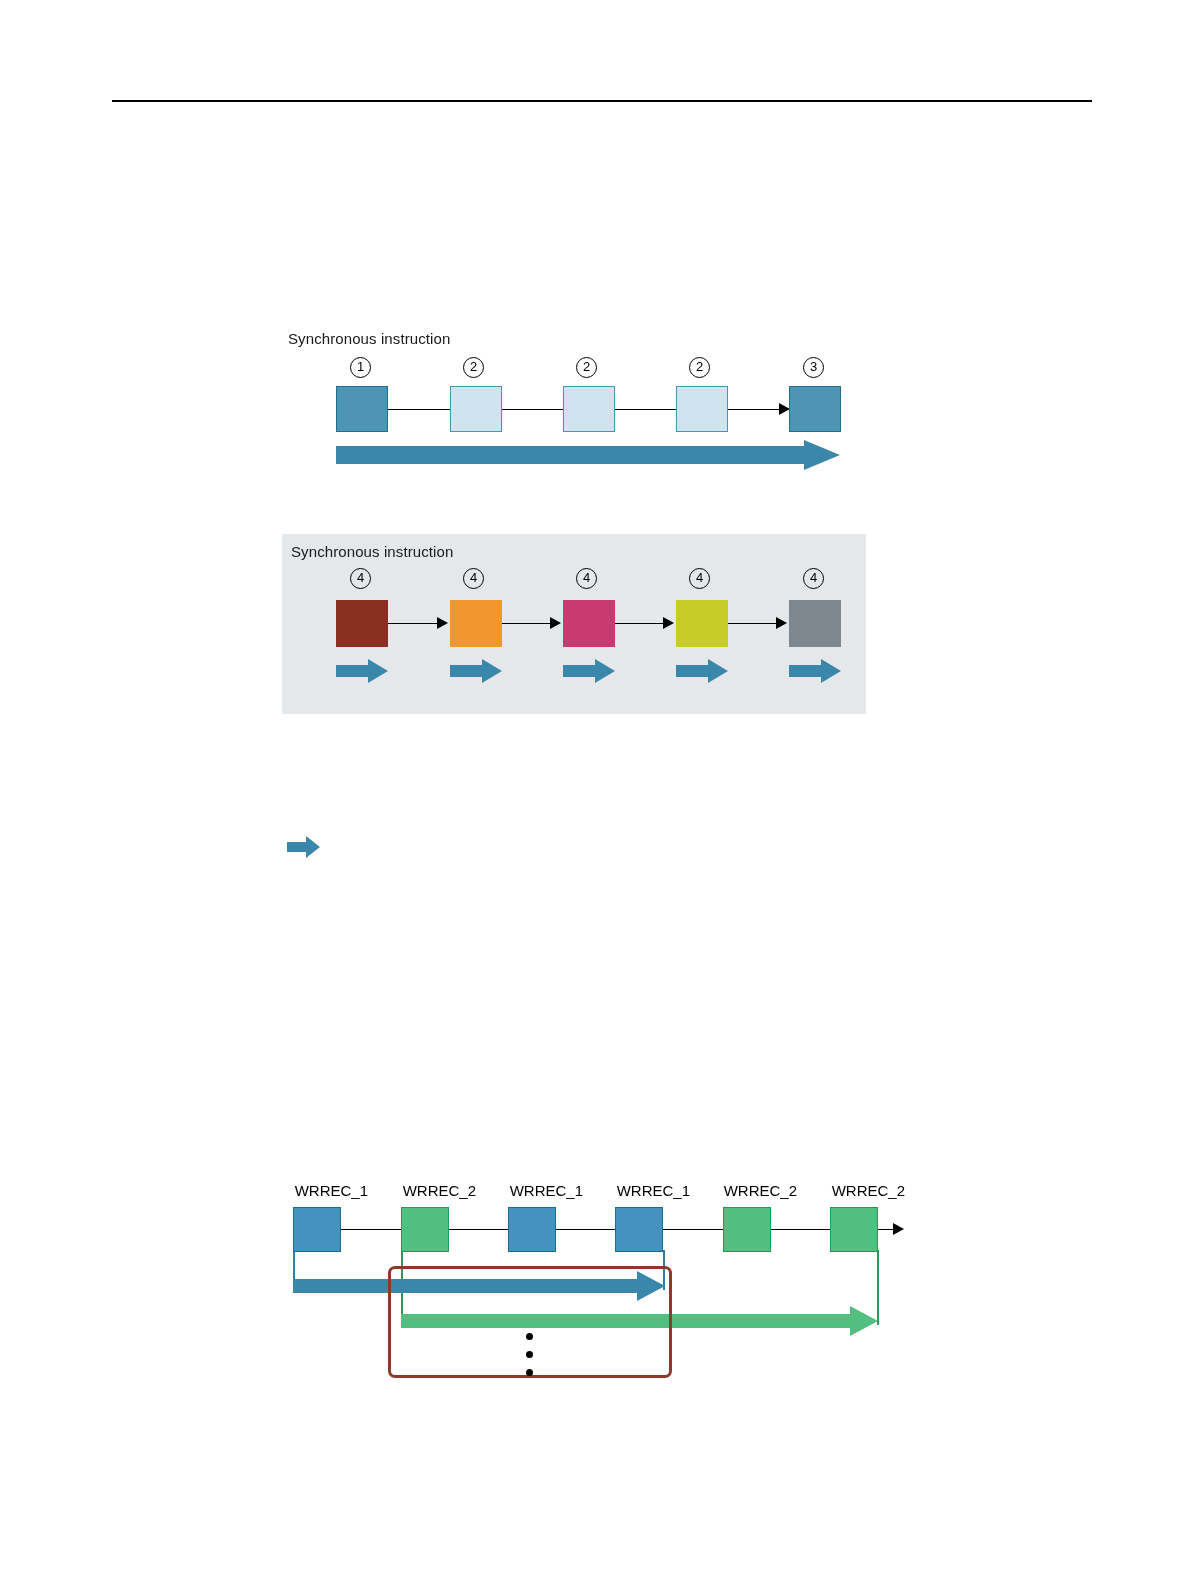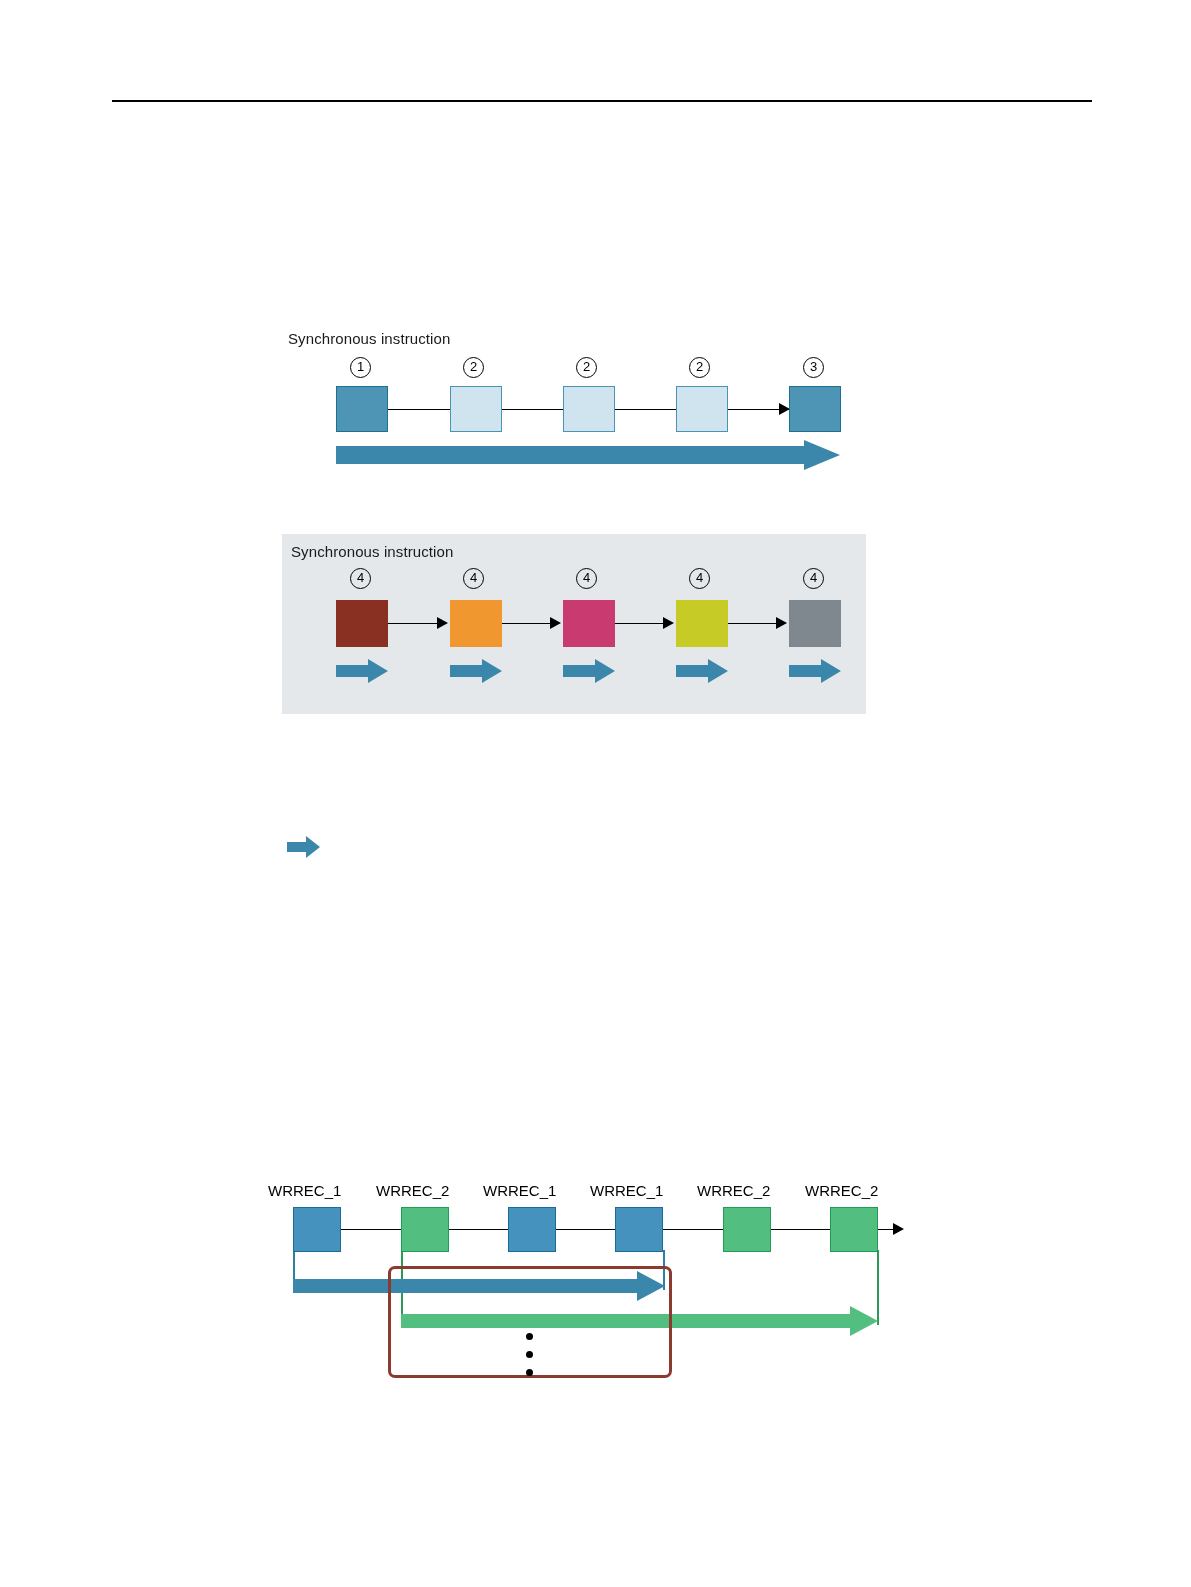--- a/index.html
+++ b/index.html
@@ -110,21 +110,21 @@
     position: absolute;
   }
 
   
   .wr-label {
     position: absolute;
     font-size: 15px;
     line-height: 18px;
     color: #000000;
     white-space: nowrap;
-    text-align: left;
+    text-align: right;
   }
 
   
   .drop-line {
     position: absolute;
     width: 0;
   }
   .drop-blue  { border-left: 2px solid #2f7fa4; }
   .drop-green { border-left: 2px solid #2a9a56; }
 

